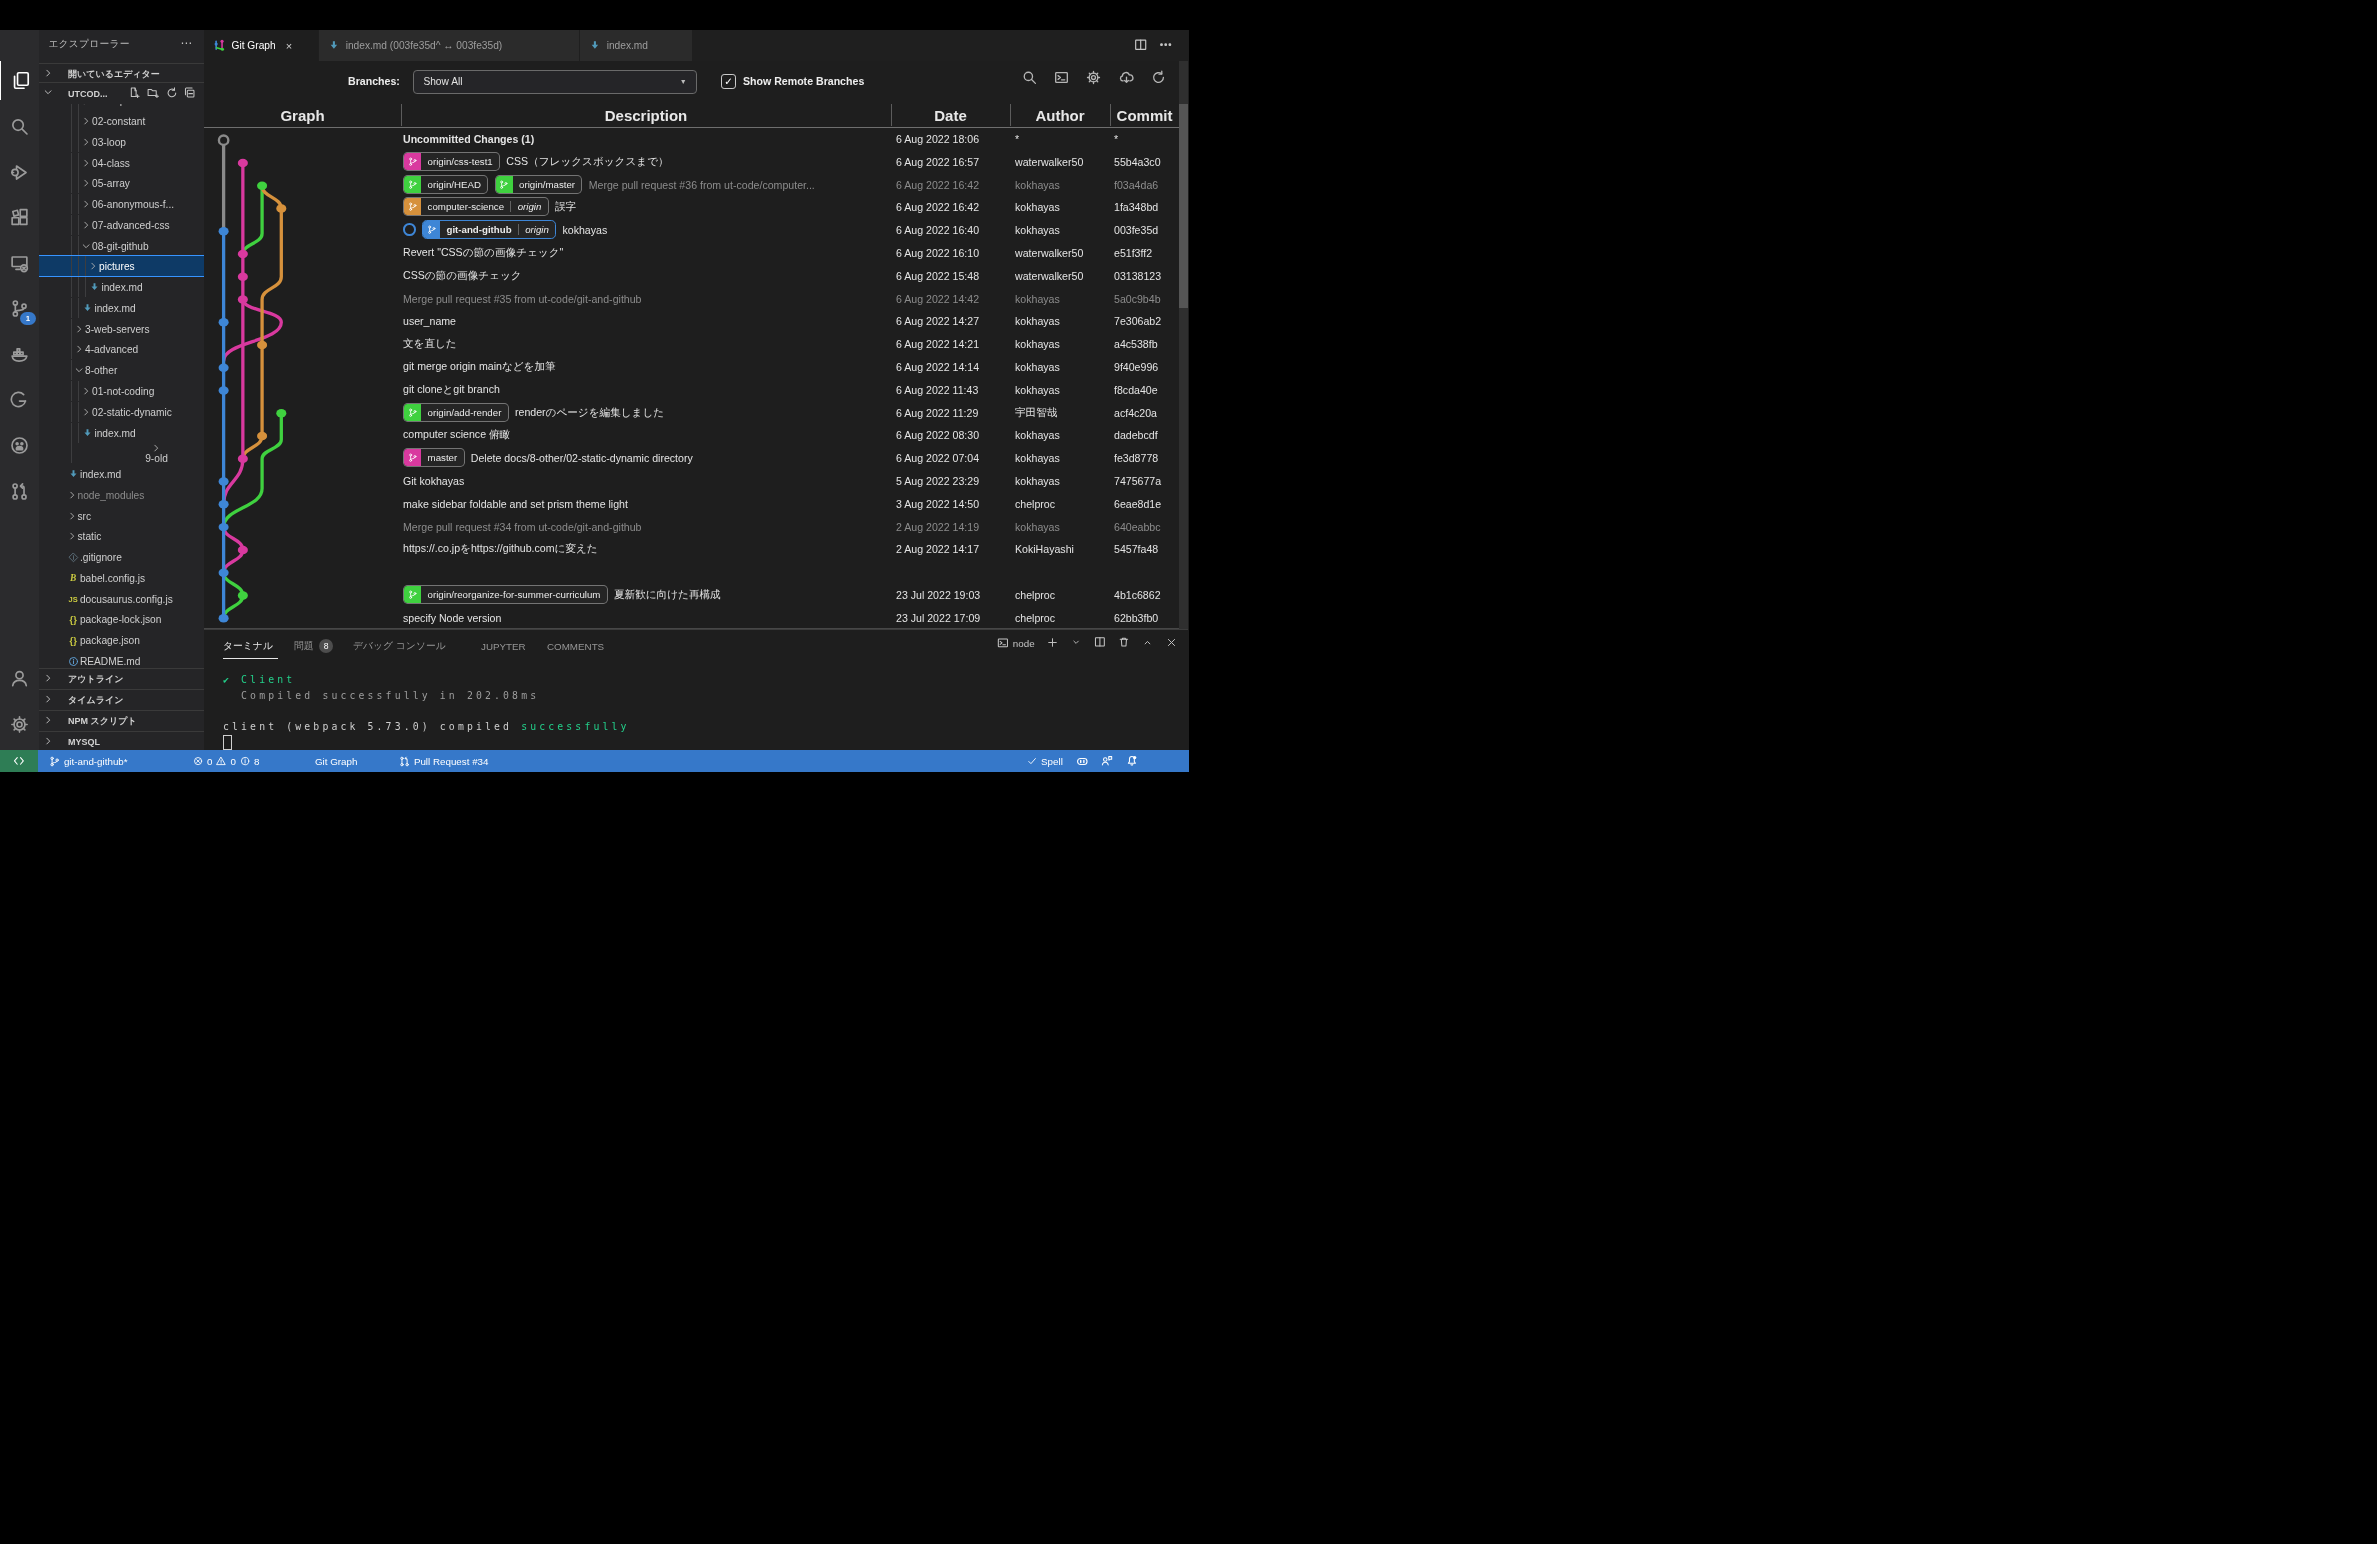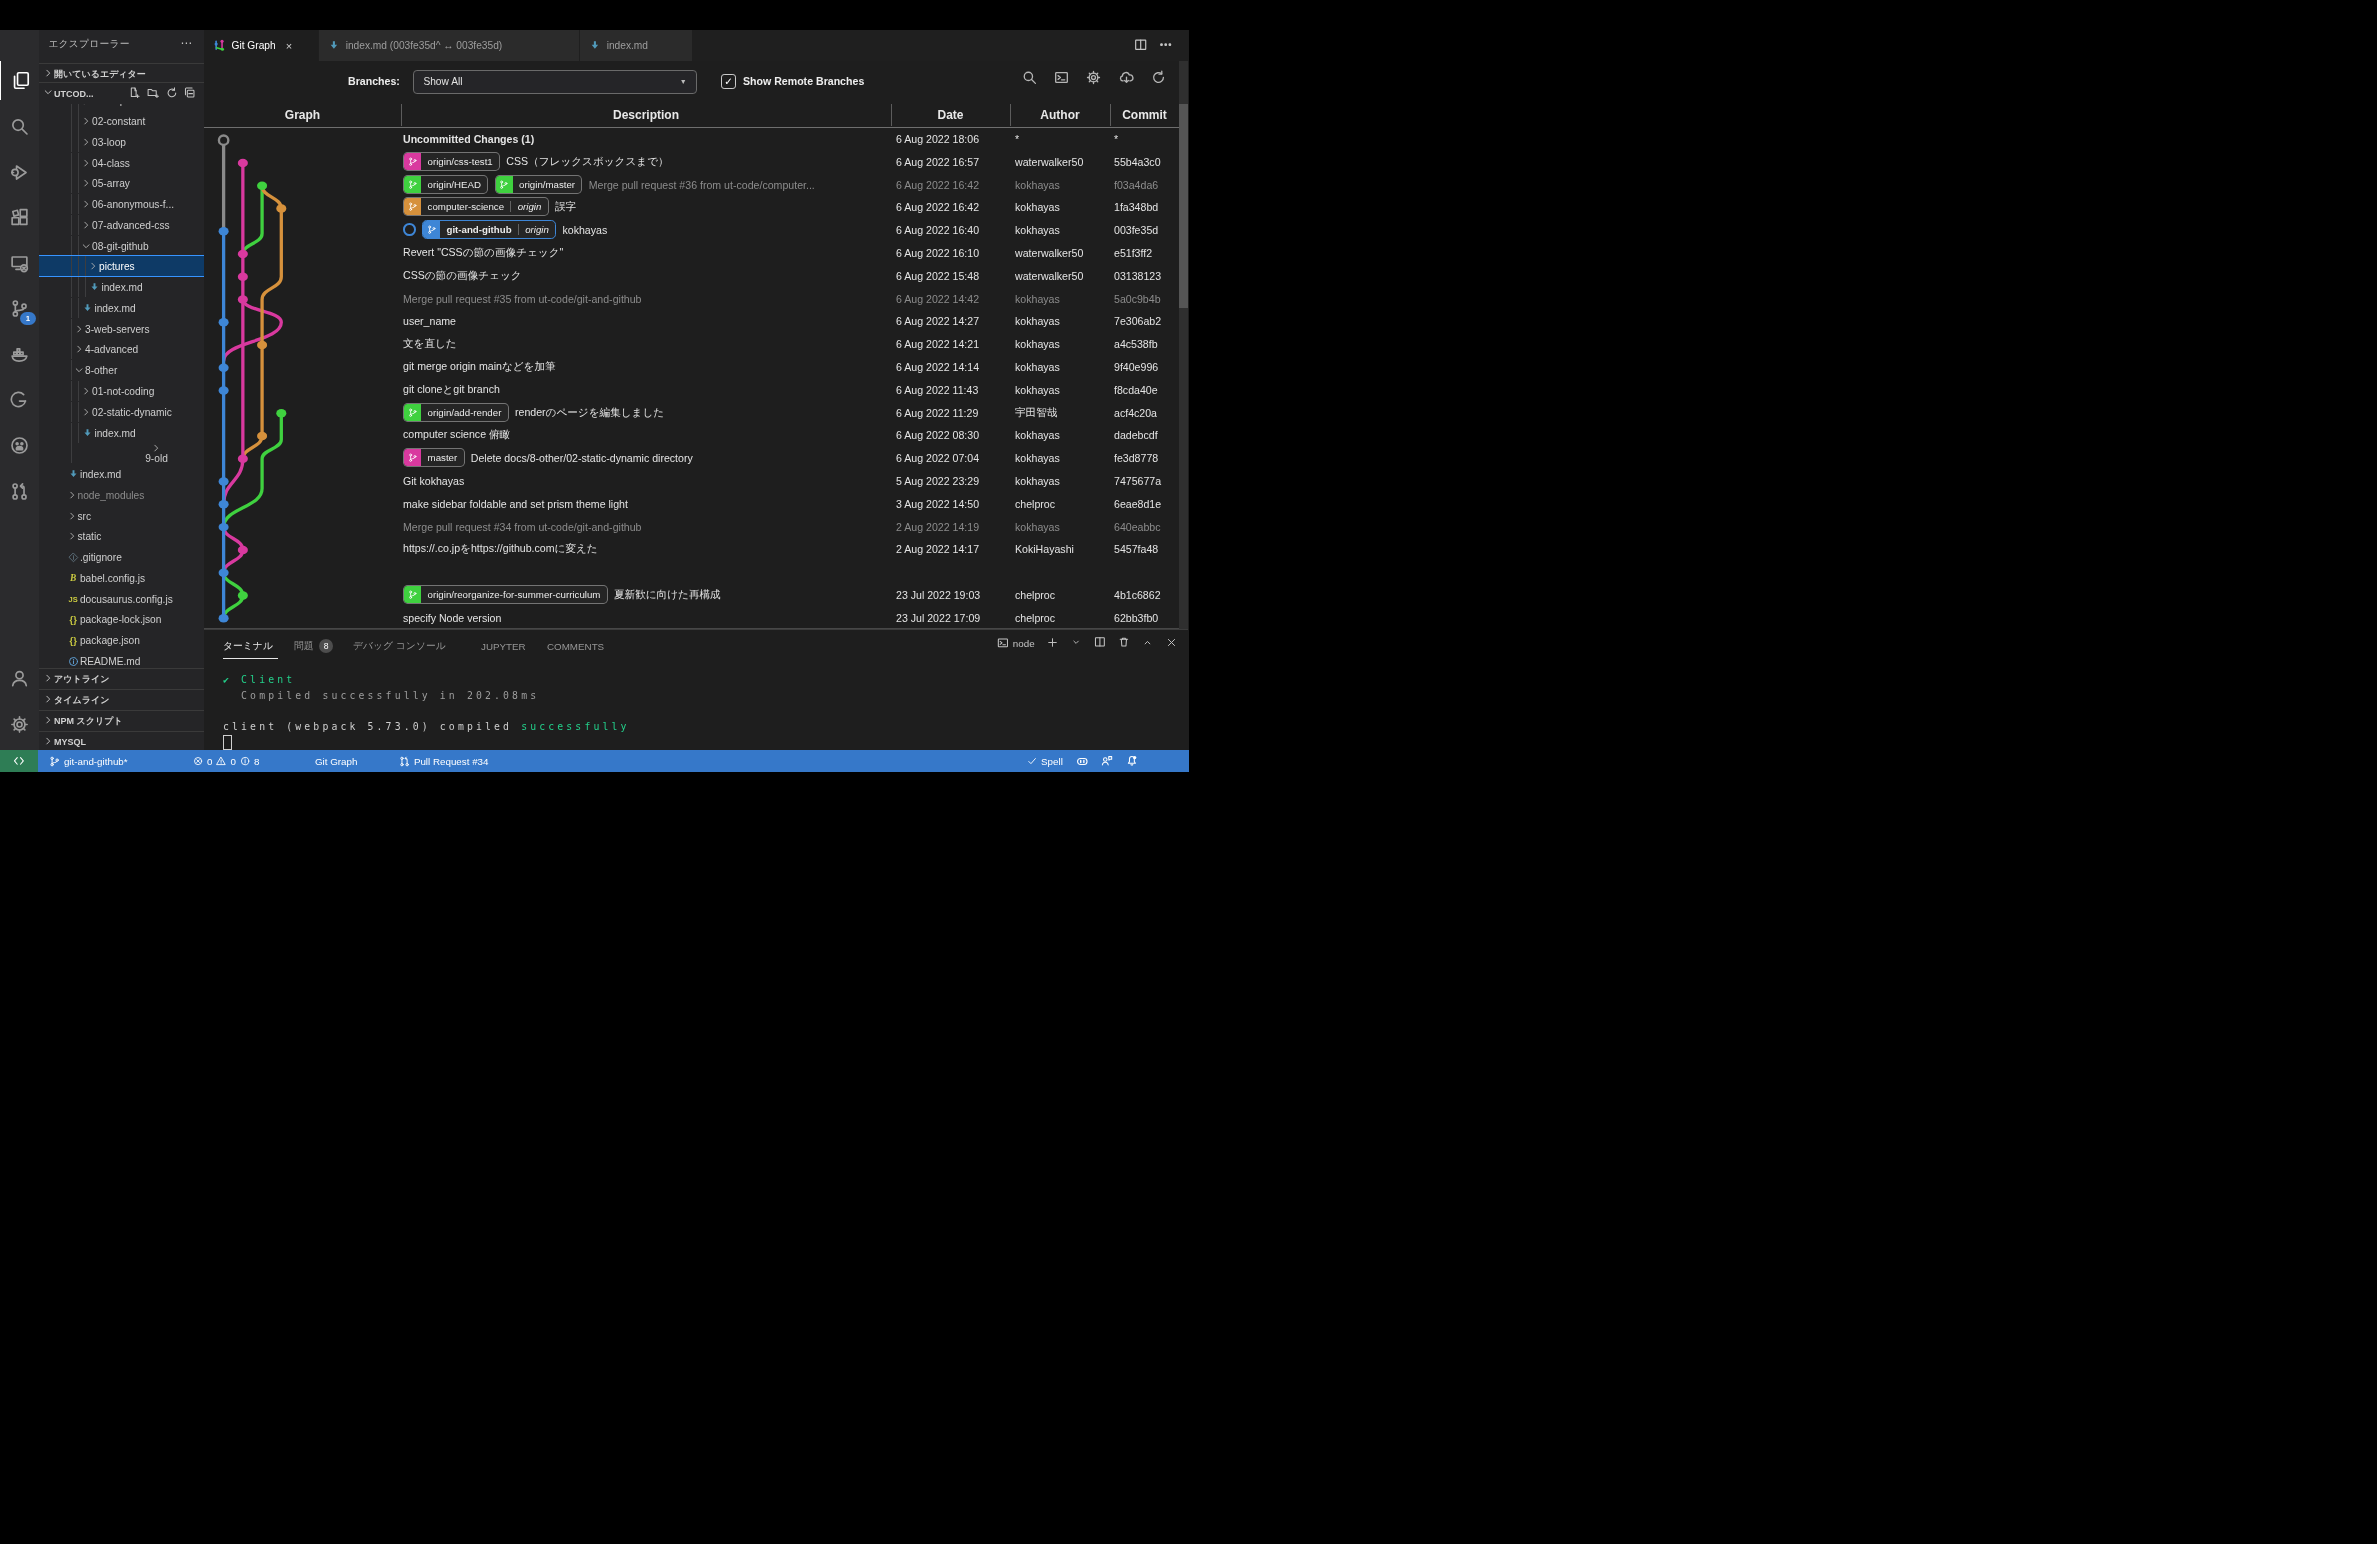--- a/index.html
+++ b/index.html
@@ -11,21 +11,21 @@
   
   #activitybar{left:0;top:30px;width:39px;height:720px;background:#2b2b2d;}
   .act-item{position:absolute;left:0;width:39px;height:39px;display:flex;align-items:center;justify-content:center;}
   .act-item.active{border-left:1.6px solid #fff;}
   .act-badge{position:absolute;right:3.1px;bottom:3.1px;min-width:12.6px;height:12.6px;border-radius:7px;background:#3678c9;
              color:#fff;font-size:7.9px;font-weight:bold;display:flex;align-items:center;justify-content:center;padding:0 1.6px;}
   
   #sidebar{left:39px;top:30px;width:165px;height:720px;background:#252527;overflow:hidden;}
   .sb-title{position:absolute;left:9.4px;top:7.9px;font-size:9.8px;color:#bbb;letter-spacing:0.2px;}
   .sb-ellipsis{position:absolute;right:11px;top:6.3px;color:#c5c5c5;font-size:11.8px;letter-spacing:0.8px;}
-  .sb-sec{position:absolute;left:0;width:165px;height:20.4px;display:flex;align-items:center;gap:1px;
+  .sb-sec{position:absolute;left:0;width:165px;height:20.4px;display:flex;align-items:center;gap:15px;
           font-weight:bold;font-size:9px;color:#d2d2d2;border-top:0.8px solid #3a3a3a;background:#252527;}
   .sb-sec .chev{margin-left:3.9px;}
   .tree-row{position:absolute;left:0;width:165px;height:20.4px;display:flex;align-items:center;font-size:10.2px;color:#cfcfcf;white-space:nowrap;}
   .tree-row.selected{background:#0e3a66;outline:0.8px solid #3794ff;outline-offset:-0.8px;color:#fff;}
   .tree-row.dimmed{color:#8b8b8b;}
   .tree-chev{width:11px;display:inline-flex;justify-content:center;flex:none;}
   .tree-ico{width:13.4px;display:inline-flex;justify-content:center;flex:none;font-weight:bold;font-size:9.4px;}
   .guide{position:absolute;top:0;bottom:0;width:0.8px;background:#3d3d3f;}
   
   #tabbar{left:204px;top:30px;width:984px;height:31px;background:#1f1f1f;}
@@ -39,21 +39,21 @@
   #branches-select{position:absolute;left:209px;top:8.6px;width:284px;height:24.4px;background:#252528;border:0.8px solid #6a6a6a;
                    border-radius:3.9px;display:flex;align-items:center;justify-content:space-between;padding:0 9.4px;box-sizing:border-box;
                    font-size:10.2px;color:#e3e3e3;}
   .caret{font-size:7px;color:#bbb;}
   #remote-check{position:absolute;left:517px;top:12.6px;width:15px;height:15px;border:1.2px solid #ccc;border-radius:3.1px;
                 display:flex;align-items:center;justify-content:center;color:#fff;font-size:10.2px;box-sizing:border-box;}
   .gg-icons{position:absolute;right:22px;top:9.4px;display:flex;gap:17.3px;align-items:center;}
   
   #gg-table-head{left:204px;top:104px;width:975px;height:23px;background:#1e1e1e;border-bottom:1.2px solid #6e6e6e;}
   .col-sep{position:absolute;top:0;height:22px;width:0.8px;background:#5c5c5c;}
-  .th{position:absolute;top:0;height:22px;display:flex;align-items:center;justify-content:center;font-weight:bold;font-size:12px;color:#e8e8e8;}
+  .th{position:absolute;top:0;height:22px;display:flex;align-items:center;justify-content:center;font-weight:bold;font-size:15px;color:#e8e8e8;}
   #gg-rows{left:204px;top:127px;width:975px;height:502px;}
   .row{position:absolute;left:0;width:975px;height:23px;}
   .cell{position:absolute;top:0;height:23px;display:flex;align-items:center;font-size:10.6px;color:#e4e4e4;white-space:nowrap;overflow:hidden;}
   .row.dim .cell{color:#8c8c8c;}
   .cell.desc{left:199px;width:487px;gap:6.3px;}
   .cell.date{left:692px;width:114px;}
   .cell.author{left:811px;width:95px;}
   .cell.hash{left:910px;width:64px;}
   .bold{font-weight:bold;}
   .ref{display:inline-flex;align-items:center;height:17.3px;border:0.8px solid rgba(160,160,160,.65);border-radius:4.7px;overflow:hidden;flex:none;

